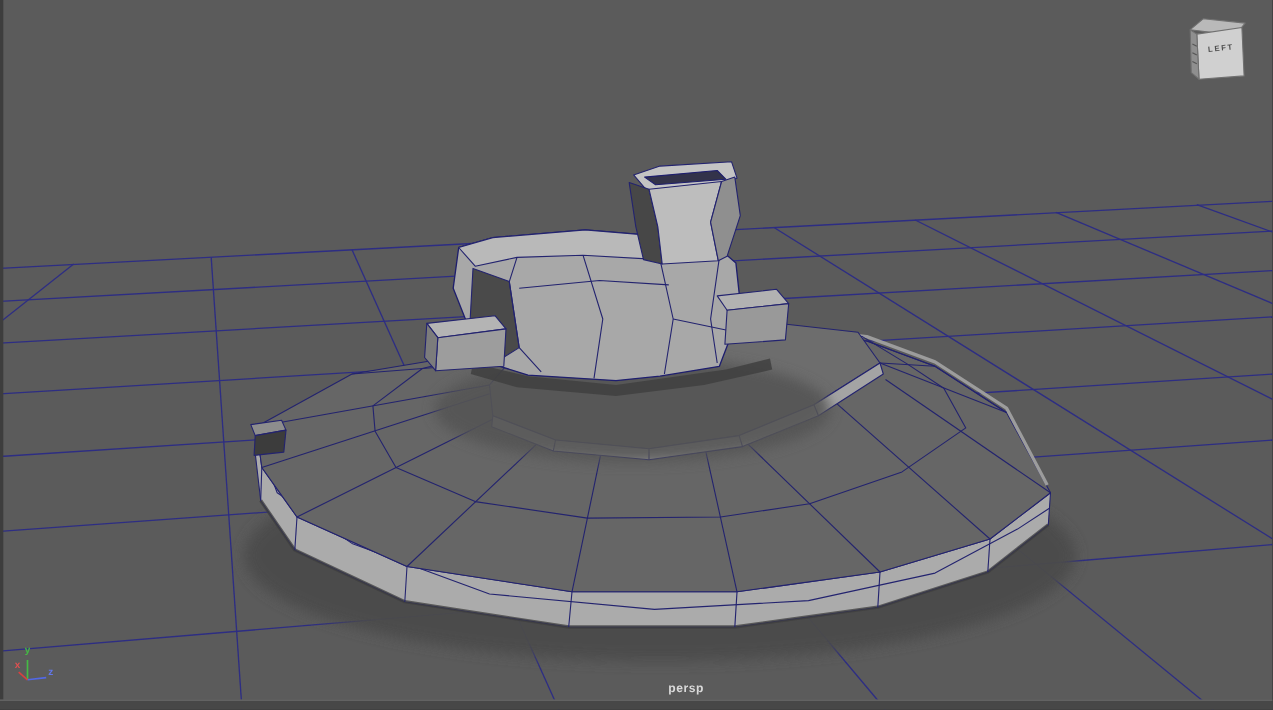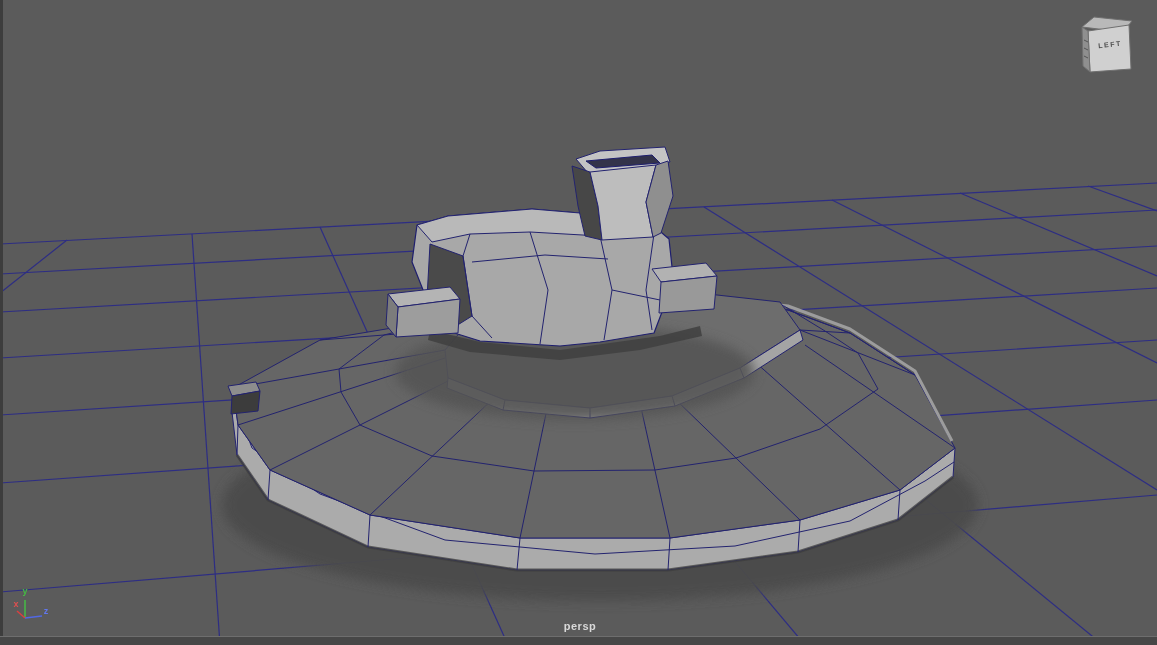--- a/index.html
+++ b/index.html
@@ -3,21 +3,21 @@
 <meta charset="utf-8">
 <style>
   html,body{margin:0;padding:0;background:#2a2a2a;}
   #viewport{
     position:relative;width:1157px;height:645px;overflow:hidden;
     background:#5b5b5b;font-family:"Liberation Sans",sans-serif;
   }
   #canvas{position:absolute;left:0;top:0;}
   .hud-label{position:absolute;color:#d9d9d9;font-size:11px;font-weight:bold;
     letter-spacing:0.5px;text-align:center;user-select:none;}
-  #persp-label{left:520px;top:620px;width:120px;}
+  #persp-label{left:520px;top:620px;width:120px;text-align:right;}
   #cube-label{left:1091px;top:41px;width:38px;font-size:7px;color:#4e4e4e;
     letter-spacing:1.5px;transform:rotate(-6deg);}
   .axis-label{position:absolute;font-size:9px;font-weight:bold;width:12px;text-align:center;}
   #axis-x{left:10px;top:599px;color:#e05050;}
   #axis-y{left:19px;top:586px;color:#44bb44;}
   #axis-z{left:40px;top:606px;color:#6277ec;}
   #left-border{position:absolute;left:0;top:0;width:3px;height:645px;background:#3d3d3d;}
   #bottom-bar{position:absolute;left:0;top:636px;width:1157px;height:9px;
     background:#474747;border-top:1px solid #6e6e6e;}
 </style>

